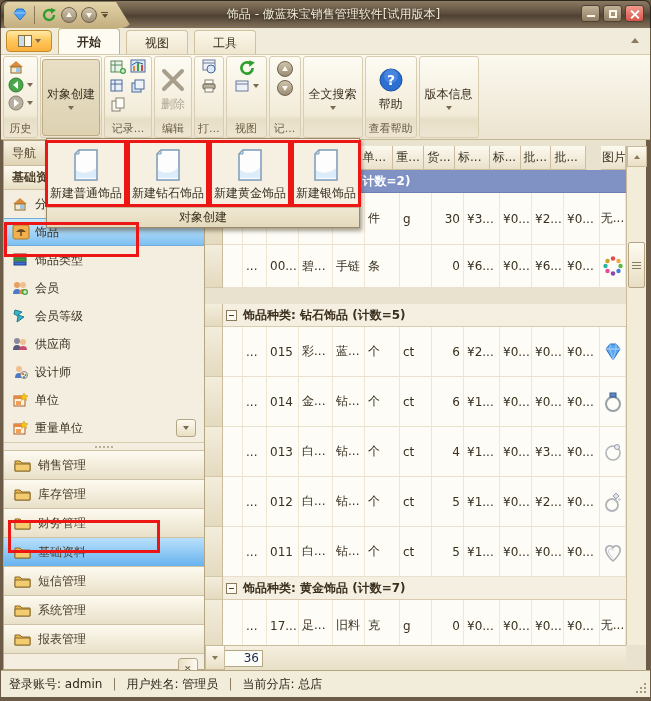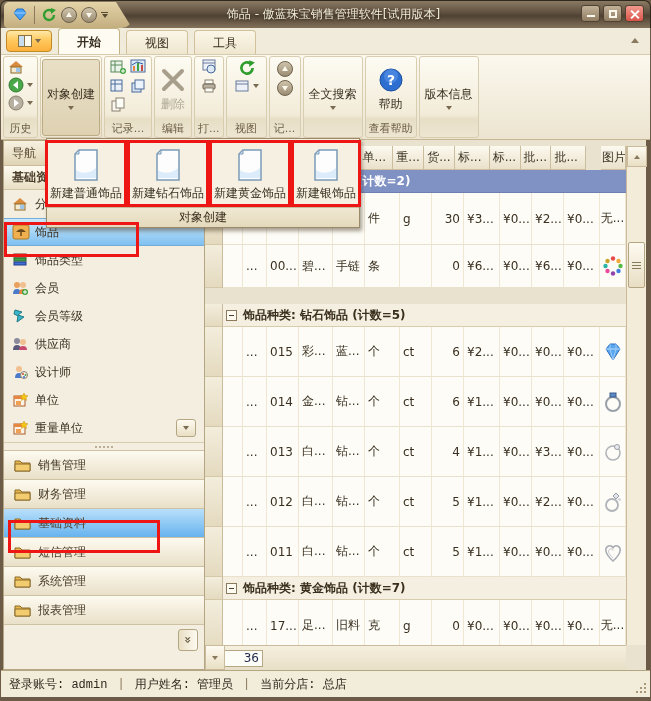--- a/index.html
+++ b/index.html
@@ -114,21 +114,21 @@
   .popup-item { flex:0 0 auto; display:flex; flex-direction:column; align-items:center; justify-content:flex-end;
     border:3px solid #ee1515; padding:1px 2px 2px; }
   .popup-item .lbl { white-space:nowrap; color:#3a3021; }
   .popup-footer { height:20px; background:linear-gradient(#f0e8d2,#e4d9bc); border-top:1px solid #c9ba99;
     display:flex; align-items:center; justify-content:center; color:#3a2e1c; }
 
   .redbox { border:3px solid #ee1515; z-index:60; pointer-events:none; }
 
   
   .statusbar { left:1px; top:670px; width:649px; height:27px; background:#f2ecdb; border-top:1px solid #b5a683;
-    display:flex; align-items:center; gap:10px; padding-left:8px; color:#2f281c;font-family:Liberation Mono, monospace; }
+    display:flex; align-items:center; gap:10px; padding-left:8px; color:#2f281c; }
   .statusbar .div { color:#8a7a5a; }
   .grip { position:absolute; right:3px; bottom:3px; width:12px; height:12px;
     background:radial-gradient(circle at 2px 10px,#a89878 1px,transparent 1.5px),
                radial-gradient(circle at 6px 6px,#a89878 1px,transparent 1.5px),
                radial-gradient(circle at 10px 2px,#a89878 1px,transparent 1.5px),
                radial-gradient(circle at 6px 10px,#a89878 1px,transparent 1.5px),
                radial-gradient(circle at 10px 6px,#a89878 1px,transparent 1.5px),
                radial-gradient(circle at 10px 10px,#a89878 1px,transparent 1.5px); }
 </style>
 </head>
@@ -449,20 +449,27 @@
       <i></i>
       <i></i>
     </div>
   <div id="side-sections">
       <div class="section">
         <span class="icon16" style="width:17px;height:14px;"><svg width="17" height="14" viewBox="0 0 17 14">
             <path d="M1 3 L6 3 L8 5 L16 5 L16 13 L1 13 Z" fill="#e8b64c" stroke="#8a6a2a"></path>
             <path d="M1 6 L16 6 L16 13 L1 13 Z" fill="#f3cc6f" stroke="#8a6a2a"></path>
           </svg></span>
         <span>销售管理</span>
+      </div>
+      <div class="section">
+        <span class="icon16" style="width:17px;height:14px;"><svg width="17" height="14" viewBox="0 0 17 14">
+            <path d="M1 3 L6 3 L8 5 L16 5 L16 13 L1 13 Z" fill="#e8b64c" stroke="#8a6a2a"></path>
+            <path d="M1 6 L16 6 L16 13 L1 13 Z" fill="#f3cc6f" stroke="#8a6a2a"></path>
+          </svg></span>
+        <span>库存管理</span>
       </div>
       <div class="section">
         <span class="icon16" style="width:17px;height:14px;"><svg width="17" height="14" viewBox="0 0 17 14">
             <path d="M1 3 L6 3 L8 5 L16 5 L16 13 L1 13 Z" fill="#e8b64c" stroke="#8a6a2a"></path>
             <path d="M1 6 L16 6 L16 13 L1 13 Z" fill="#f3cc6f" stroke="#8a6a2a"></path>
           </svg></span>
         <span>财务管理</span>
       </div>
       <div class="section selected">
         <span class="icon16" style="width:17px;height:14px;"><svg width="17" height="14" viewBox="0 0 17 14">

